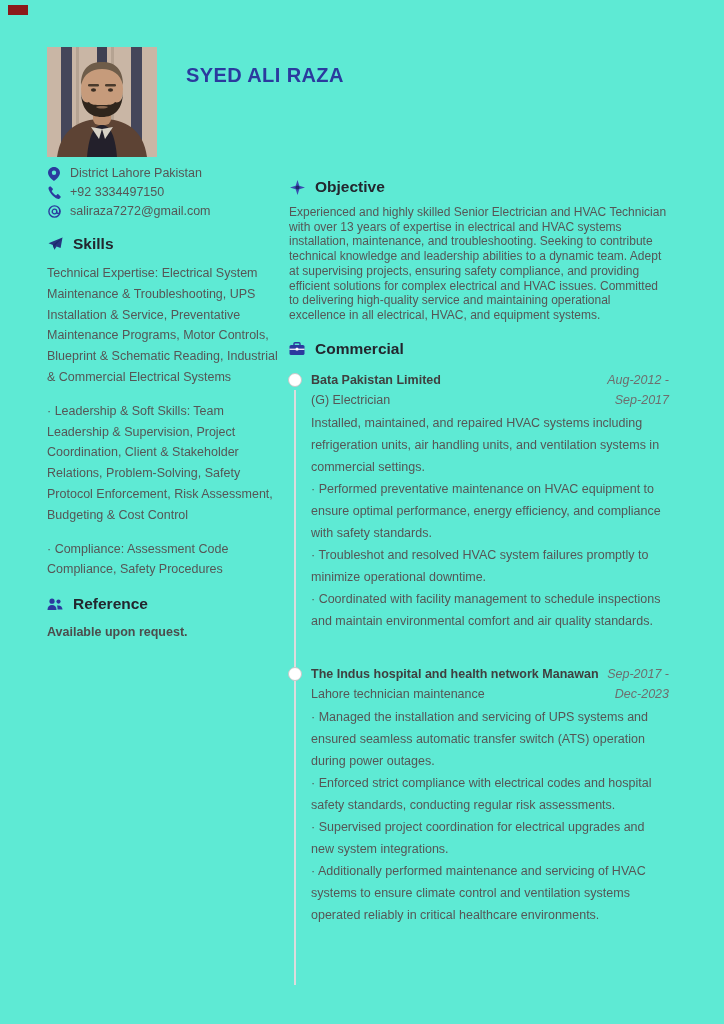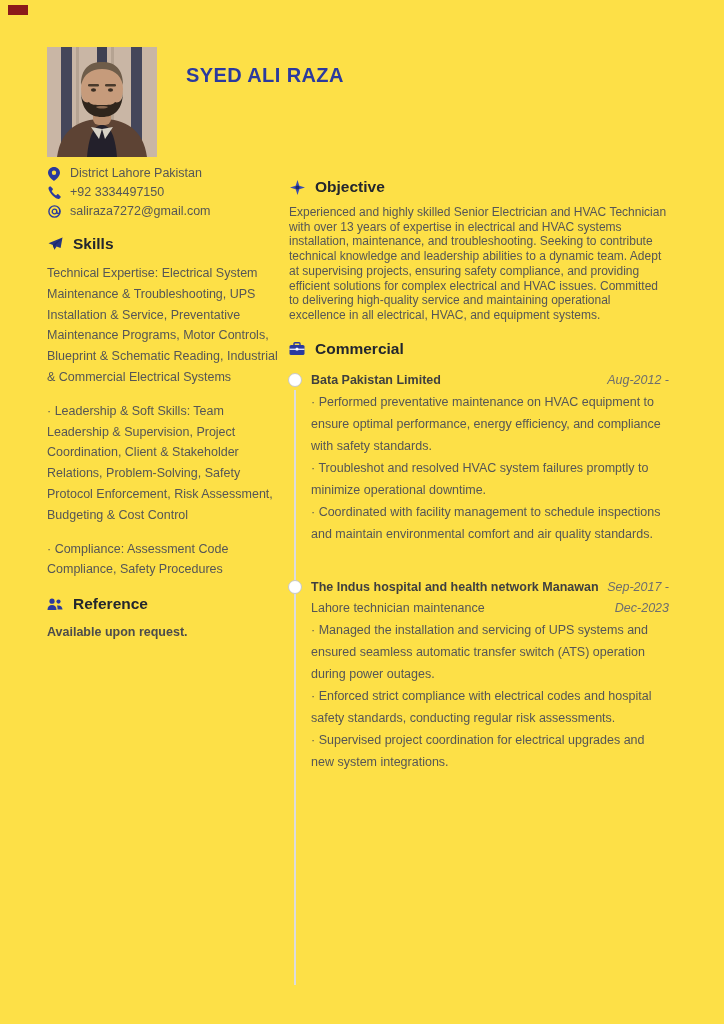--- a/index.html
+++ b/index.html
@@ -1,19 +1,19 @@
 <!DOCTYPE html>
 <html><head>
 <meta charset="utf-8">
 <style>
   html,body{margin:0;padding:0;background:#ffffff;}
   .page{
     position:relative;
     width:724px;height:1024px;
-    background:#fde047;
+    background:#5eead4;
     font-family:"Liberation Sans","DejaVu Sans",sans-serif;
     overflow:hidden;
   }
   .corner-accent{
     position:absolute;left:8px;top:5px;width:20px;height:10px;
     background:#8b1a1a;
   }
   .photo{
     position:absolute;left:47px;top:47px;width:110px;height:110px;
     overflow:hidden;
@@ -195,38 +195,44 @@
     </h2>
 
     <div class="timeline-line"></div>
 
     <article class="entry entry-1">
       <span class="dot"></span>
       <div class="erow">
         <span class="company">Bata Pakistan Limited</span>
         <span class="edate">Aug-2012 -</span>
       </div>
+      <div class="erow">
+        <span class="role">(G) Electrician</span>
+        <span class="edate">Sep-2017</span>
+      </div>
       <div class="desc">
+        <div>Installed, maintained, and repaired HVAC systems including refrigeration units, air handling units, and ventilation systems in commercial settings.</div>
         <div>· Performed preventative maintenance on HVAC equipment to ensure optimal performance, energy efficiency, and compliance with safety standards.</div>
         <div>· Troubleshot and resolved HVAC system failures promptly to minimize operational downtime.</div>
         <div>· Coordinated with facility management to schedule inspections and maintain environmental comfort and air quality standards.</div>
       </div>
     </article>
 
     <article class="entry entry-2">
       <span class="dot"></span>
       <div class="erow">
         <span class="company">The Indus hospital and health network Manawan</span>
         <span class="edate">Sep-2017 -</span>
       </div>
       <div class="erow">
         <span class="role">Lahore technician maintenance</span>
         <span class="edate">Dec-2023</span>
       </div>
       <div class="desc">
         <div>· Managed the installation and servicing of UPS systems and ensured seamless automatic transfer switch (ATS) operation during power outages.</div>
         <div>· Enforced strict compliance with electrical codes and hospital safety standards, conducting regular risk assessments.</div>
         <div>· Supervised project coordination for electrical upgrades and new system integrations.</div>
+        <div>· Additionally performed maintenance and servicing of HVAC systems to ensure climate control and ventilation systems operated reliably in critical healthcare environments.</div>
       </div>
     </article>
 
   </main>
 </div>
 
 </body></html>

